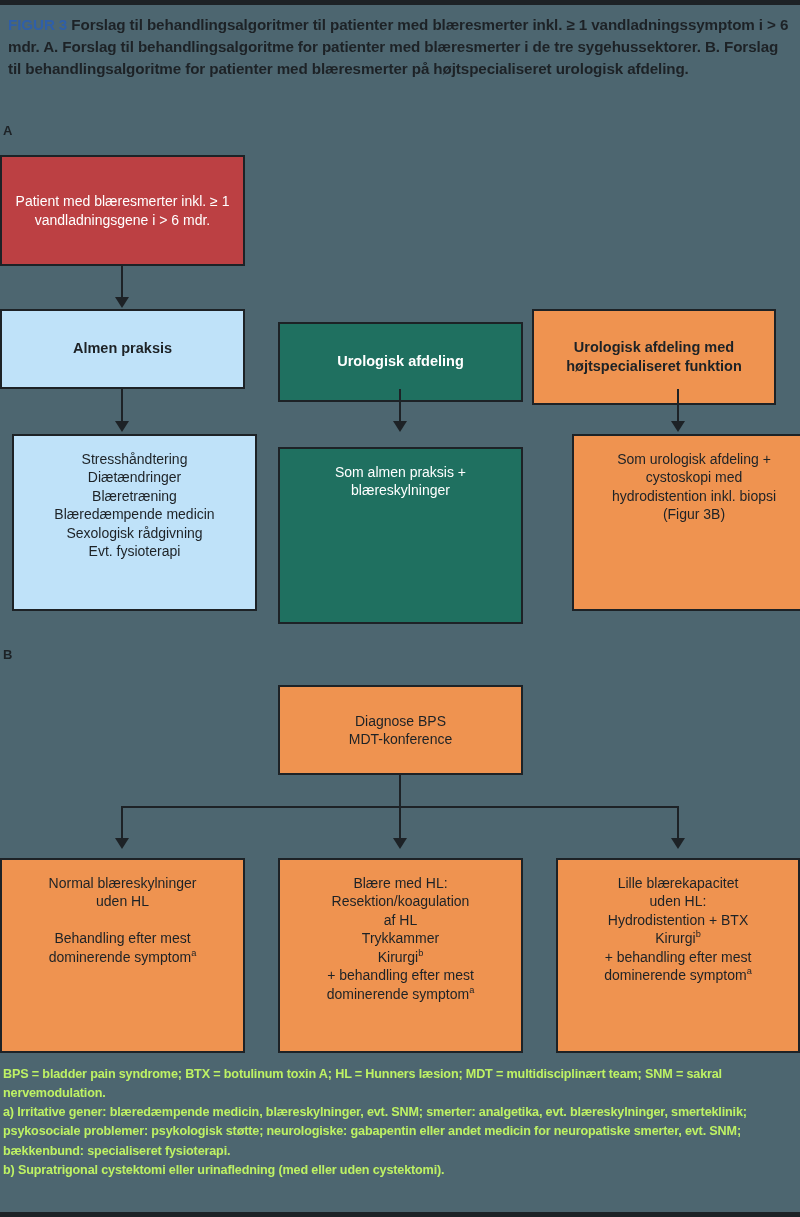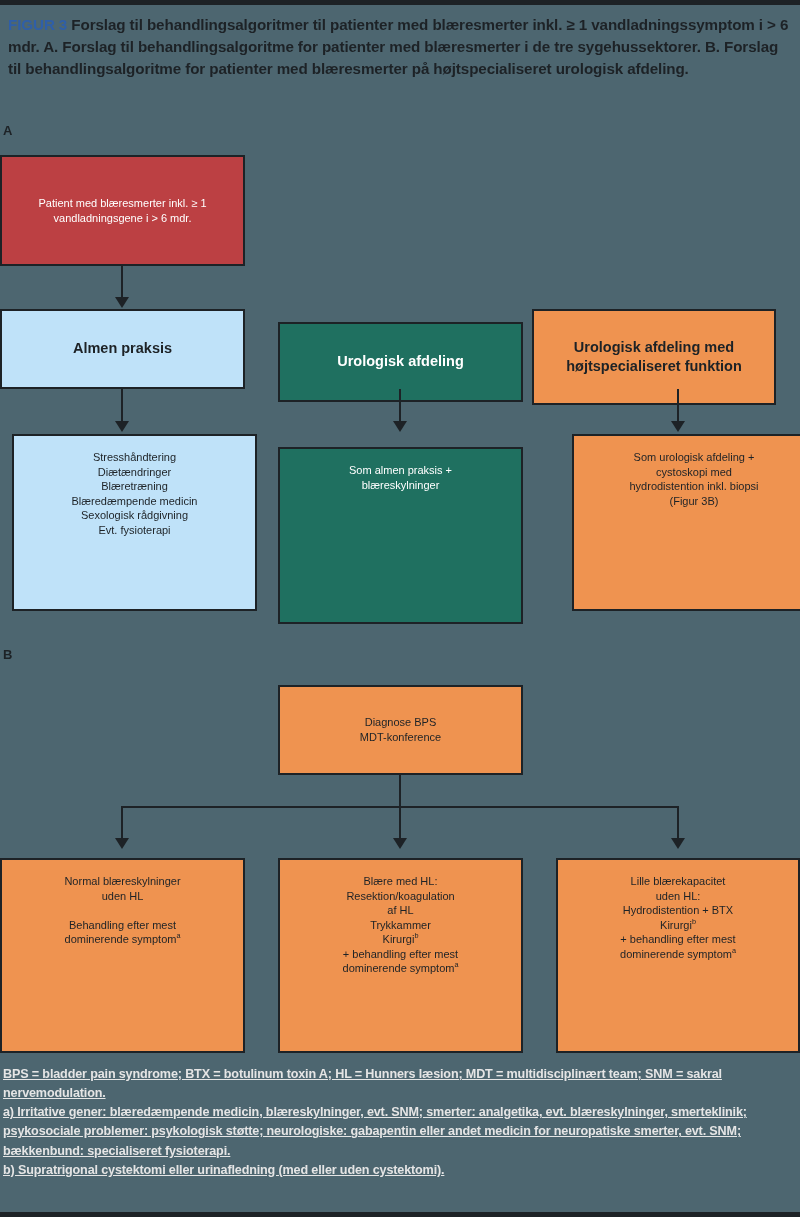--- a/index.html
+++ b/index.html
@@ -64,21 +64,21 @@
   
   .box {
     position: absolute;
     box-sizing: border-box;
     border: 2px solid #1d2226;
     display: flex;
     justify-content: center;
     text-align: center;
     padding: 14px 9px;
     line-height: 1.32;
-    font-size: 11px;
+    font-size: 14px;
   }
   .box.center-v { align-items: center; }
   .box.top-v { align-items: flex-start; }
 
   .box .txt { width: 100%; }
 
   .red    { background: #bc4043; color: #ffffff; }
   .blue   { background: #bfe2f9; color: #1d2226; }
   .green  { background: #1f7060; color: #ffffff; margin-top: 13px; }
   .orange { background: #ef9350; color: #1d2226; }
@@ -107,23 +107,22 @@
   }
 
   
   .footnotes {
     position: absolute;
     left: 3px;
     width: 794px;
     font-size: 12.6px;
     font-weight: bold;
     line-height: 1.52;
-    color: #e5e5e5;
+    color: #bef264;
     letter-spacing: -0.15px;
-    text-decoration: underline;
   }
   .footnotes p { margin: 0; }
 </style>
 </head>
 <body>
 
 <div id="page">
 
   <div class="top-rule"></div>
 

